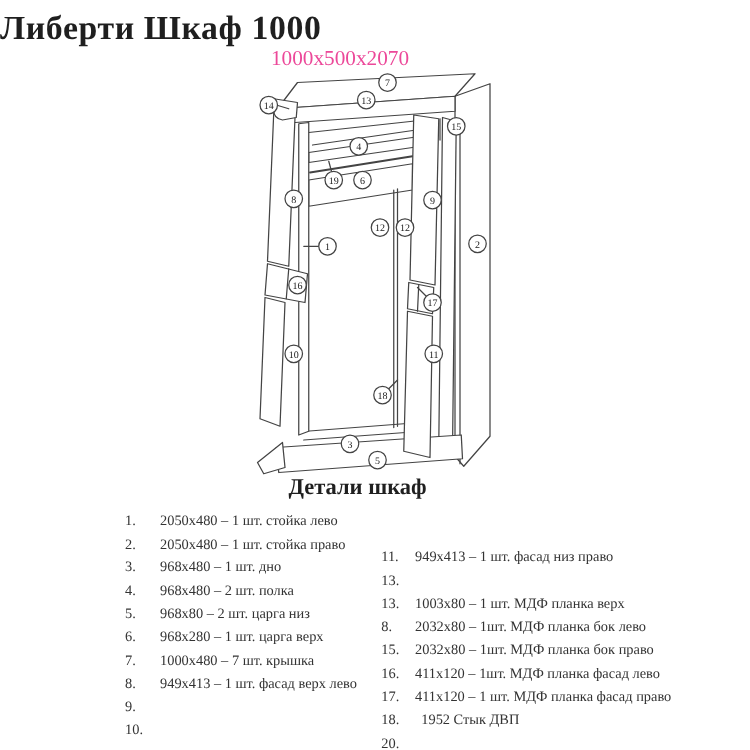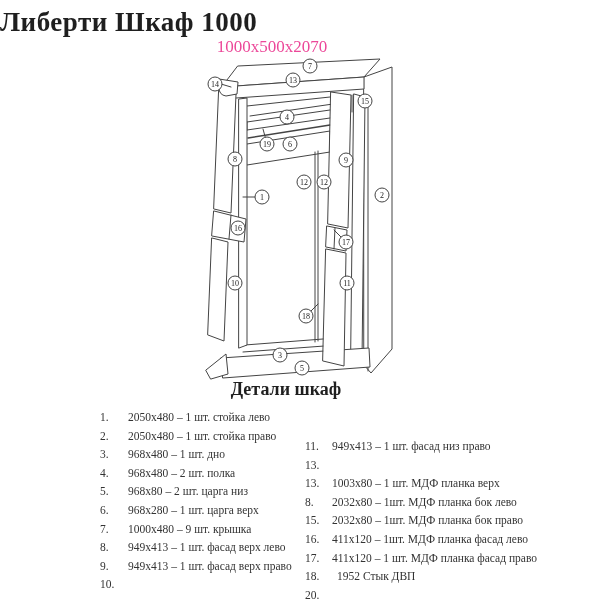--- a/index.html
+++ b/index.html
@@ -197,29 +197,28 @@
     <div class="prow">
       <span class="pnum">5.</span>
       <span class="ptxt">968x80 – 2 шт. царга низ</span>
     </div>
     <div class="prow">
       <span class="pnum">6.</span>
       <span class="ptxt">968x280 – 1 шт. царга верх</span>
     </div>
     <div class="prow">
       <span class="pnum">7.</span>
-      <span class="ptxt">1000x480 – 9 шт. крышка</span>
+      <span class="ptxt">1000x480 – 7 шт. крышка</span>
     </div>
     <div class="prow">
       <span class="pnum">8.</span>
       <span class="ptxt">949x413 – 1 шт. фасад верх лево</span>
     </div>
     <div class="prow">
       <span class="pnum">9.</span>
-      <span class="ptxt">949x413 – 1 шт. фасад верх право</span>
     </div>
     <div class="prow">
       <span class="pnum">10.</span>
     </div>
   </div>
 <div id="parts-right" class="col">
     <div class="prow">
       <span class="pnum">11.</span>
       <span class="ptxt">949x413 – 1 шт. фасад низ право</span>
     </div>

